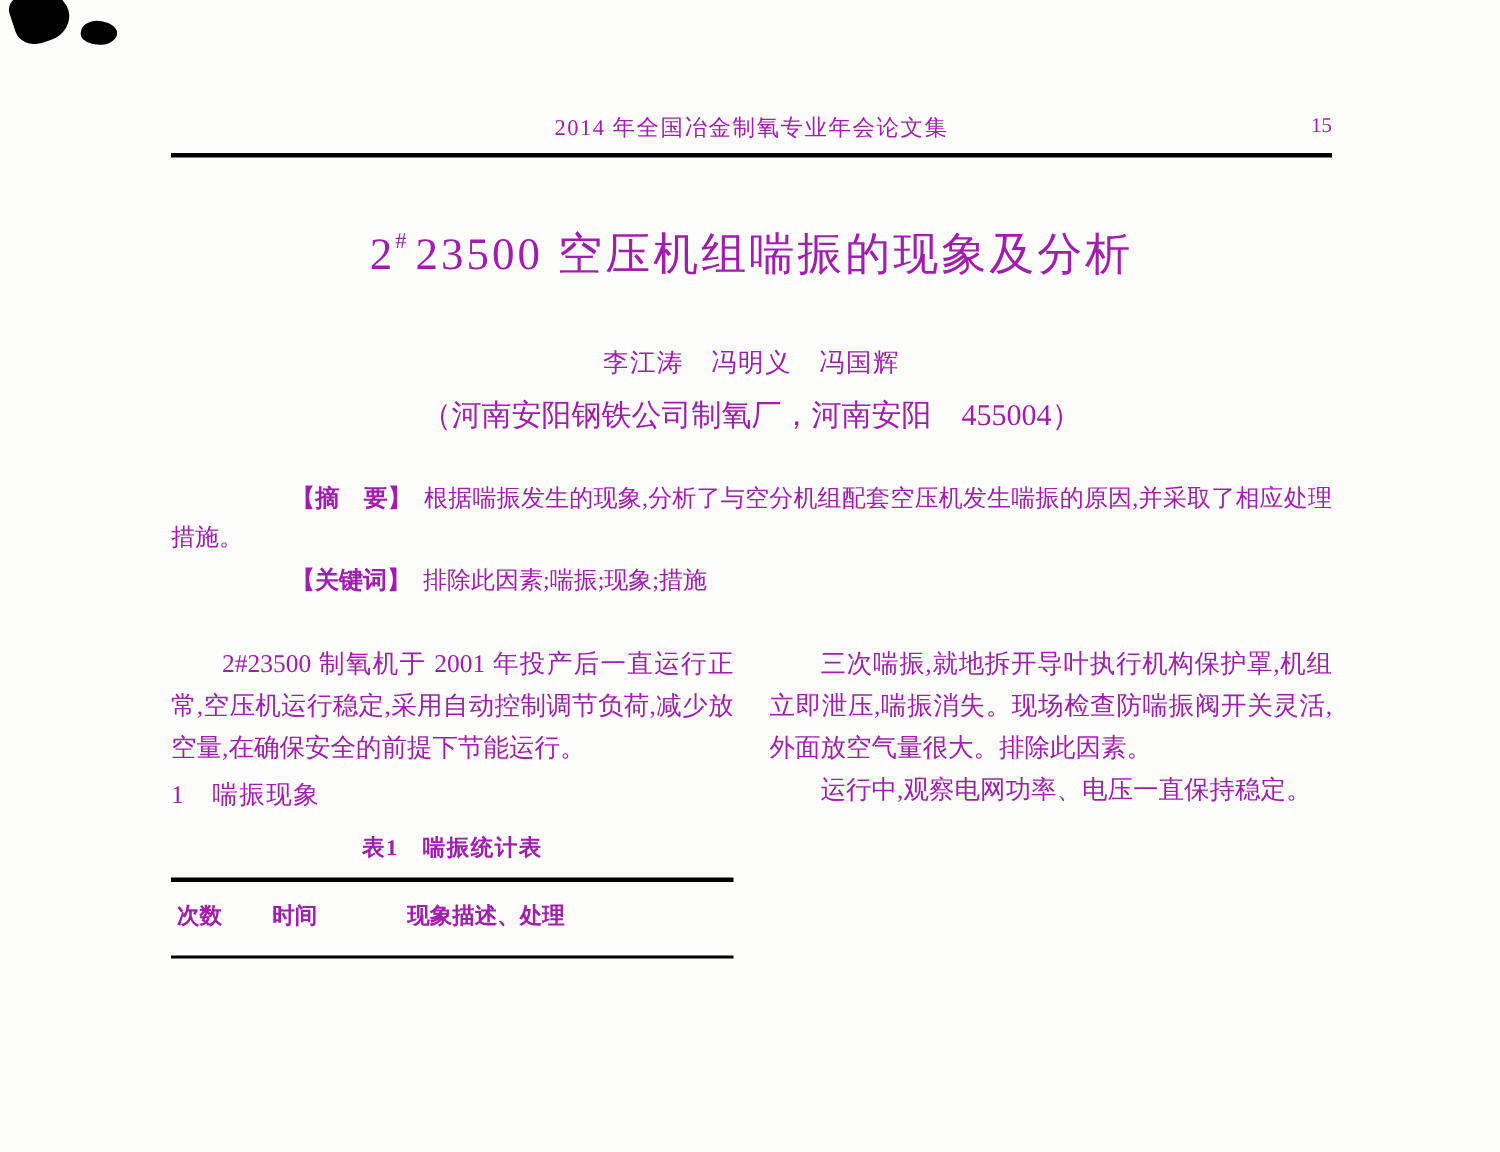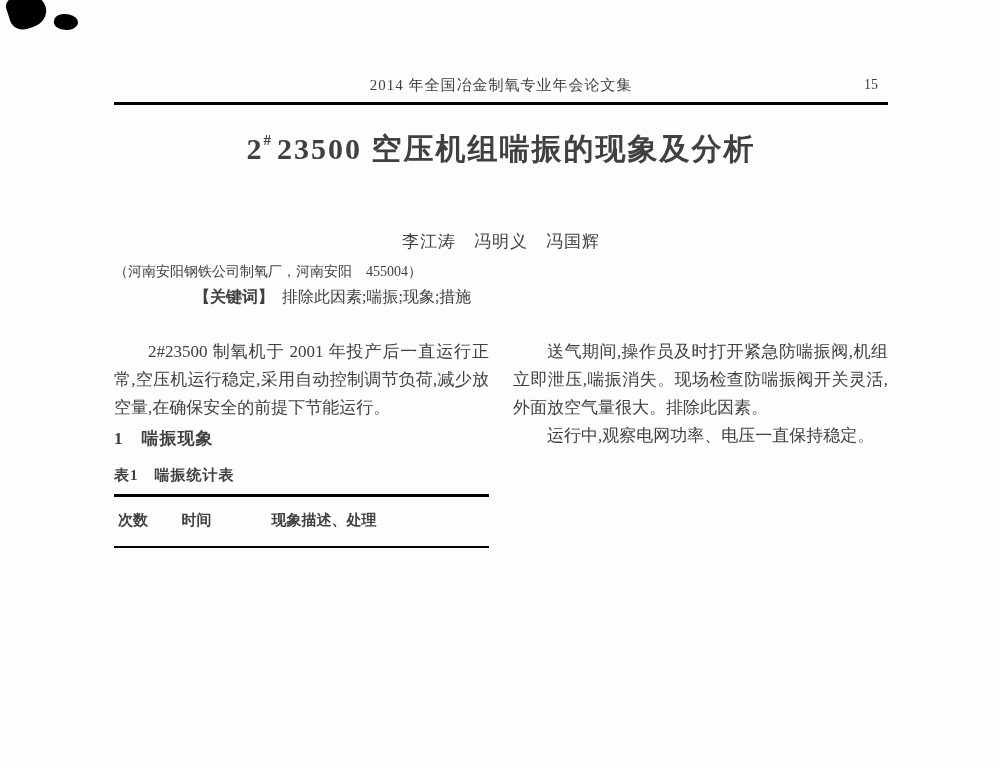--- a/index.html
+++ b/index.html
@@ -1,51 +1,51 @@
 <!DOCTYPE html>
 <html><head>
 <meta charset="utf-8">
 <style>
   html, body { margin: 0; padding: 0; background: #ffffff; }
   .page {
     position: relative;
     width: 1000px;
     height: 768px;
     background: #fdfdfc;
-    color: #404040;
+    color: #a21caf;
     font-family: "Liberation Serif", "DejaVu Serif", serif;
     overflow: hidden;
   }
   .artifact { position: absolute; background: #000; }
   .a1 { left: 8px; top: -6px; width: 38px; height: 34px; border-radius: 30% 65% 55% 45%; transform: rotate(-18deg); }
   .a2 { left: 54px; top: 14px; width: 24px; height: 16px; border-radius: 55% 45% 60% 40%; transform: rotate(10deg); }
 
   .content { padding: 76px 112px 0 114px; }
 
   .header { position: relative; text-align: center; font-size: 15px; letter-spacing: 1px; }
-  .pagenum { position: absolute; right: 10px; top: 1px; font-size: 14px; letter-spacing: 0; }
+  .pagenum { position: absolute; right: 0; top: 1px; font-size: 14px; letter-spacing: 0; }
   .header-rule { border-top: 3px solid #000; margin-top: 7px; }
 
-  .title { text-align: center; font-size: 30px; font-weight: bold; margin: 24px 0 0 0; letter-spacing: 2px; }
+  .title { text-align: center; font-size: 30px; font-weight: normal; margin: 44px 0 0 0; letter-spacing: 2px; }
   .title sup { font-size: 15px; vertical-align: 14px; margin-right: 4px; }
 
-  .authors { text-align: center; margin-top: 60px; font-size: 17px; letter-spacing: 1px; }
-  .affiliation { text-align: left; margin-top: 10px; font-size: 14px; }
+  .authors { text-align: center; margin-top: 40px; font-size: 17px; letter-spacing: 1px; }
+  .affiliation { text-align: center; margin-top: 10px; font-size: 20px; }
 
   .abstract { margin: 30px 0 0 0; font-size: 16px; line-height: 26px; text-indent: 80px; text-align: justify; }
   .abstract b, .keywords b { font-weight: bold; margin-right: 8px; }
   .keywords { margin: 3px 0 0 0; font-size: 16px; line-height: 26px; text-indent: 80px; }
 
   .columns { display: flex; gap: 24px; margin-top: 28px; }
   .col { flex: 1; min-width: 0; font-size: 17px; line-height: 28px; text-align: justify; }
   .col p { margin: 0; }
   .indent { text-indent: 2em; }
-  .col h2 { font-size: 17px; font-weight: bold; margin: 3px 0 3px 0; letter-spacing: 1px; }
+  .col h2 { font-size: 17px; font-weight: normal; margin: 3px 0 3px 0; letter-spacing: 1px; }
 
-  .table-caption { text-align: left; font-weight: bold; font-size: 15px; margin-top: 8px; letter-spacing: 1px; }
+  .table-caption { text-align: center; font-weight: bold; font-size: 15px; margin-top: 8px; letter-spacing: 1px; }
   .stat-table { width: 100%; border-collapse: collapse; margin-top: 5px; border-top: 3px solid #000; border-bottom: 2px solid #000; }
   .stat-table th { font-weight: bold; font-size: 15px; text-align: left; padding: 9px 0 12px 0; }
   .stat-table th.c1 { width: 18%; padding-left: 4px; }
   .stat-table th.c2 { width: 24%; }
   .stat-table th.c3 { width: 58%; }
 </style>
 </head>
 <body>
 
 <div class="page">
@@ -58,20 +58,21 @@
       <span>2014 年全国冶金制氧专业年会论文集</span>
       <span class="pagenum">15</span>
     </div>
     <div class="header-rule"></div>
 
     <h1 class="title"><span>2</span><sup>#</sup><span>23500 空压机组喘振的现象及分析</span></h1>
 
     <div class="authors">李江涛　冯明义　冯国辉</div>
     <div class="affiliation">（河南安阳钢铁公司制氧厂，河南安阳　455004）</div>
 
+    <p class="abstract"><b>【摘　要】</b><span>根据喘振发生的现象,分析了与空分机组配套空压机发生喘振的原因,并采取了相应处理措施。</span></p>
 
     <p class="keywords"><b>【关键词】</b><span>排除此因素;喘振;现象;措施</span></p>
 
     <div class="columns">
 
       <div class="col">
         <p class="indent">2#23500 制氧机于 2001 年投产后一直运行正常,空压机运行稳定,采用自动控制调节负荷,减少放空量,在确保安全的前提下节能运行。</p>
         <h2>1　喘振现象</h2>
         <div class="table-caption">表1　喘振统计表</div>
         <table class="stat-table">
@@ -79,19 +80,19 @@
             <tr>
               <th class="c1">次数</th>
               <th class="c2">时间</th>
               <th class="c3">现象描述、处理</th>
             </tr>
           </thead>
         </table>
       </div>
 
       <div class="col">
-        <p class="indent">送气期间,操作员及时打开紧急防喘振阀,机组立即泄压,喘振消失。现场检查防喘振阀开关灵活,外面放空气量很大。排除此因素。</p>
+        <p class="indent">三次喘振,就地拆开导叶执行机构保护罩,机组立即泄压,喘振消失。现场检查防喘振阀开关灵活,外面放空气量很大。排除此因素。</p>
         <p class="indent">运行中,观察电网功率、电压一直保持稳定。</p>
       </div>
 
     </div>
   </div>
 </div>
 
 </body></html>

